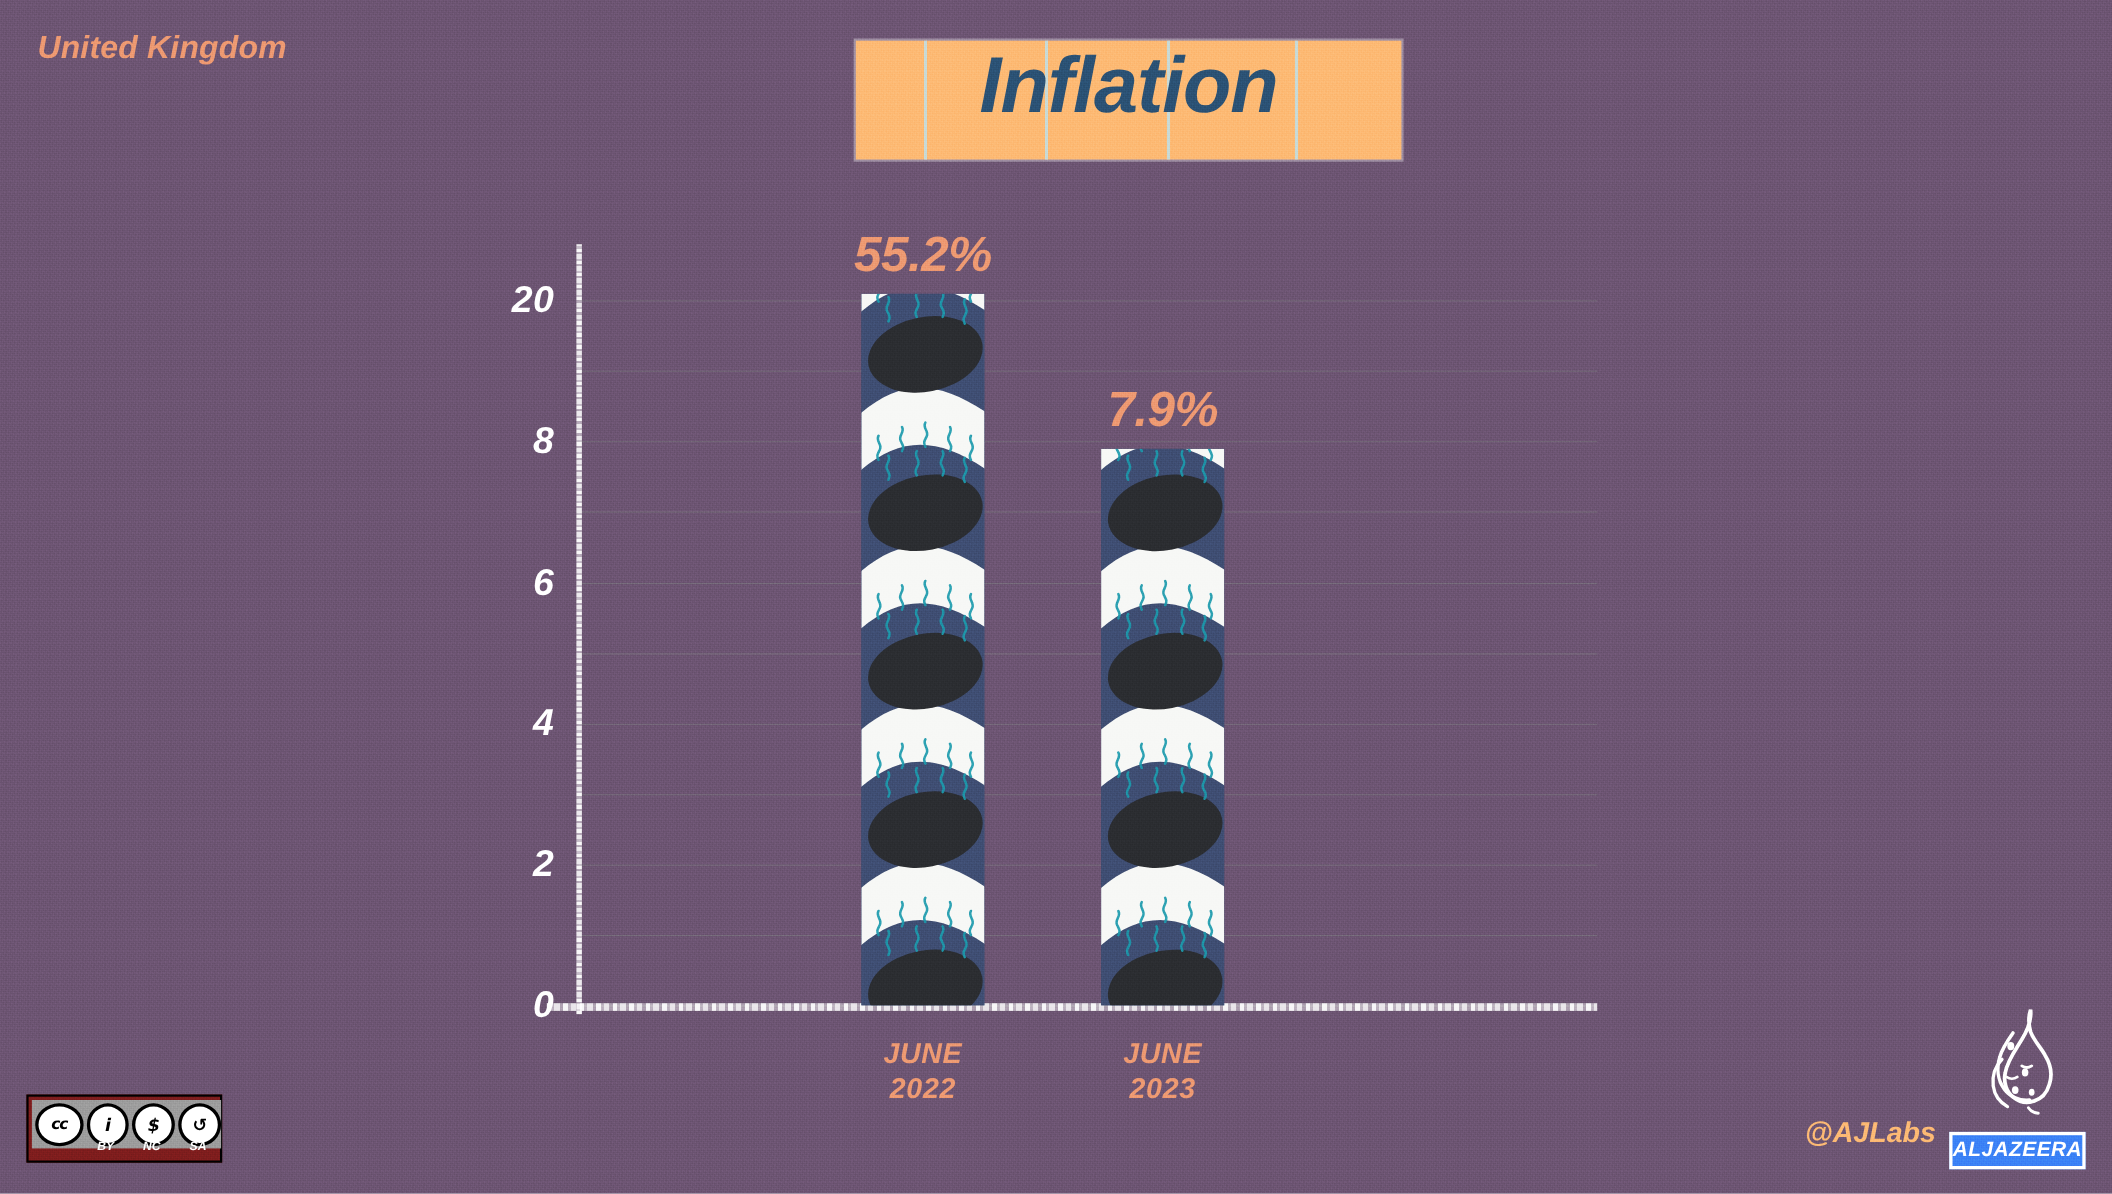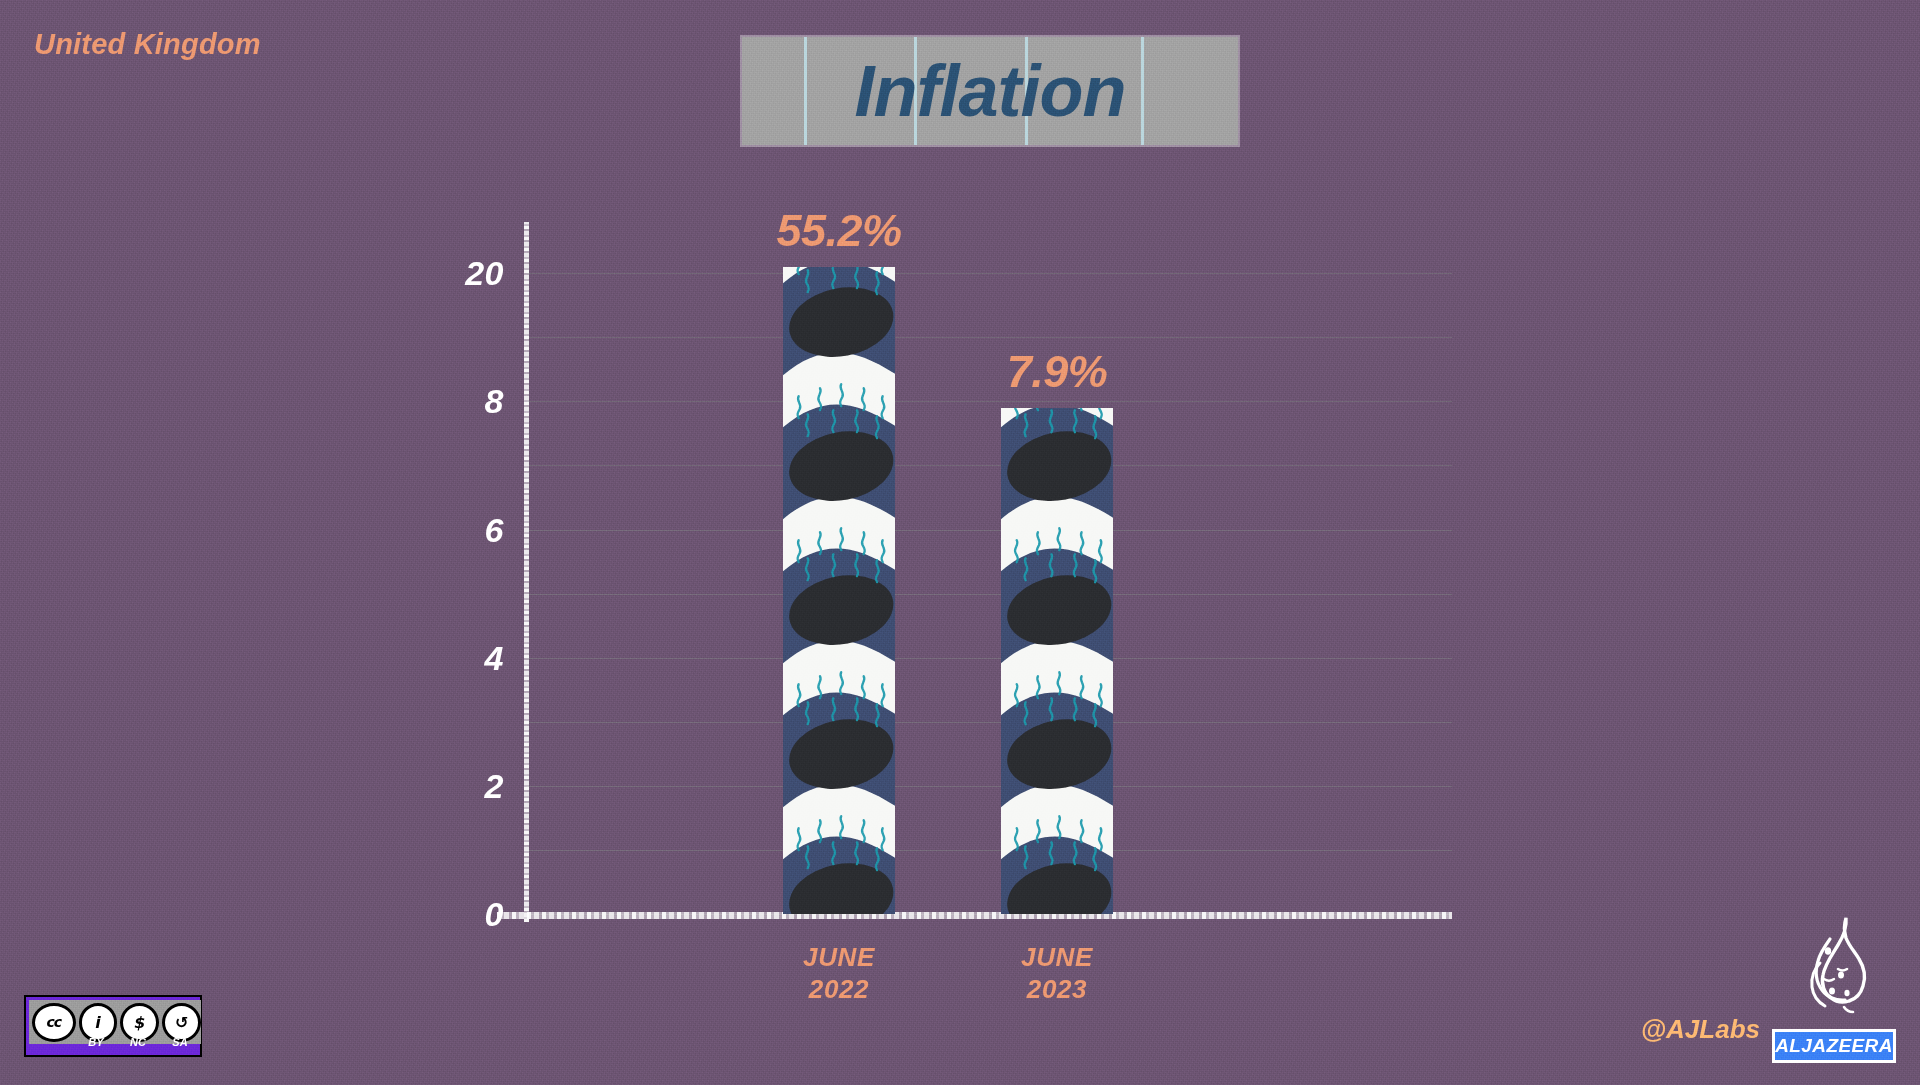--- a/index.html
+++ b/index.html
@@ -39,24 +39,24 @@
     left:34px; top:28px;
     font-size:29px; font-weight:bold;
     letter-spacing:.2px;
     color:#ee9a72;
     z-index:20;
   }
 
   
   #title-panel{
     position:absolute;
-    left:742px; top:37px;
+    left:778px; top:37px;
     width:496px; height:108px;
-    background:#a3a3a3;
-    display:flex; align-items:center; justify-content:center;
+    background:#fdba74;
+    display:flex; justify-content:center;
     z-index:20;
     box-shadow:0 0 0 2px rgba(255,255,255,.35);
   }
   #title-panel .paperlines{
     position:absolute; inset:0;
     background-image:
       linear-gradient(90deg, transparent 0 62px, #bfe0e8 62px 65px, transparent 65px 172px,
                              #bfe0e8 172px 175px, transparent 175px 283px,
                              #bfe0e8 283px 286px, transparent 286px 399px,
                              #bfe0e8 399px 402px, transparent 402px);
@@ -156,21 +156,21 @@
     transform:translateX(-50%);
     white-space:nowrap;
     z-index:15;
   }
 
   
   #cc-badge{
     position:absolute;
     left:24px; bottom:28px;
     width:178px; height:62px;
-    background:#6d28d9;
+    background:#7f1d1d;
     border:2px solid #000;
     z-index:25;
   }
   #cc-badge .ccrow{
     position:absolute; left:3px; top:3px;
     width:172px; height:44px;
     background:#9d9d9d;
     display:flex; align-items:center; gap:3px;
     padding-left:3px;
   }

